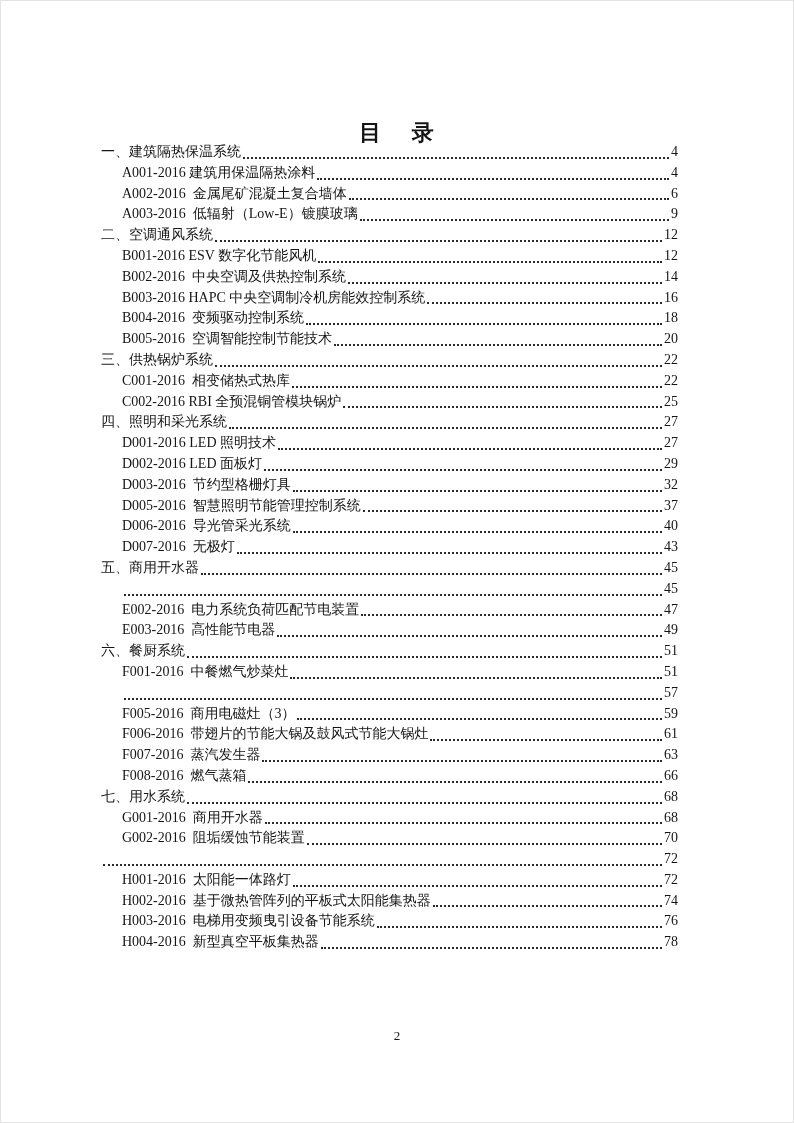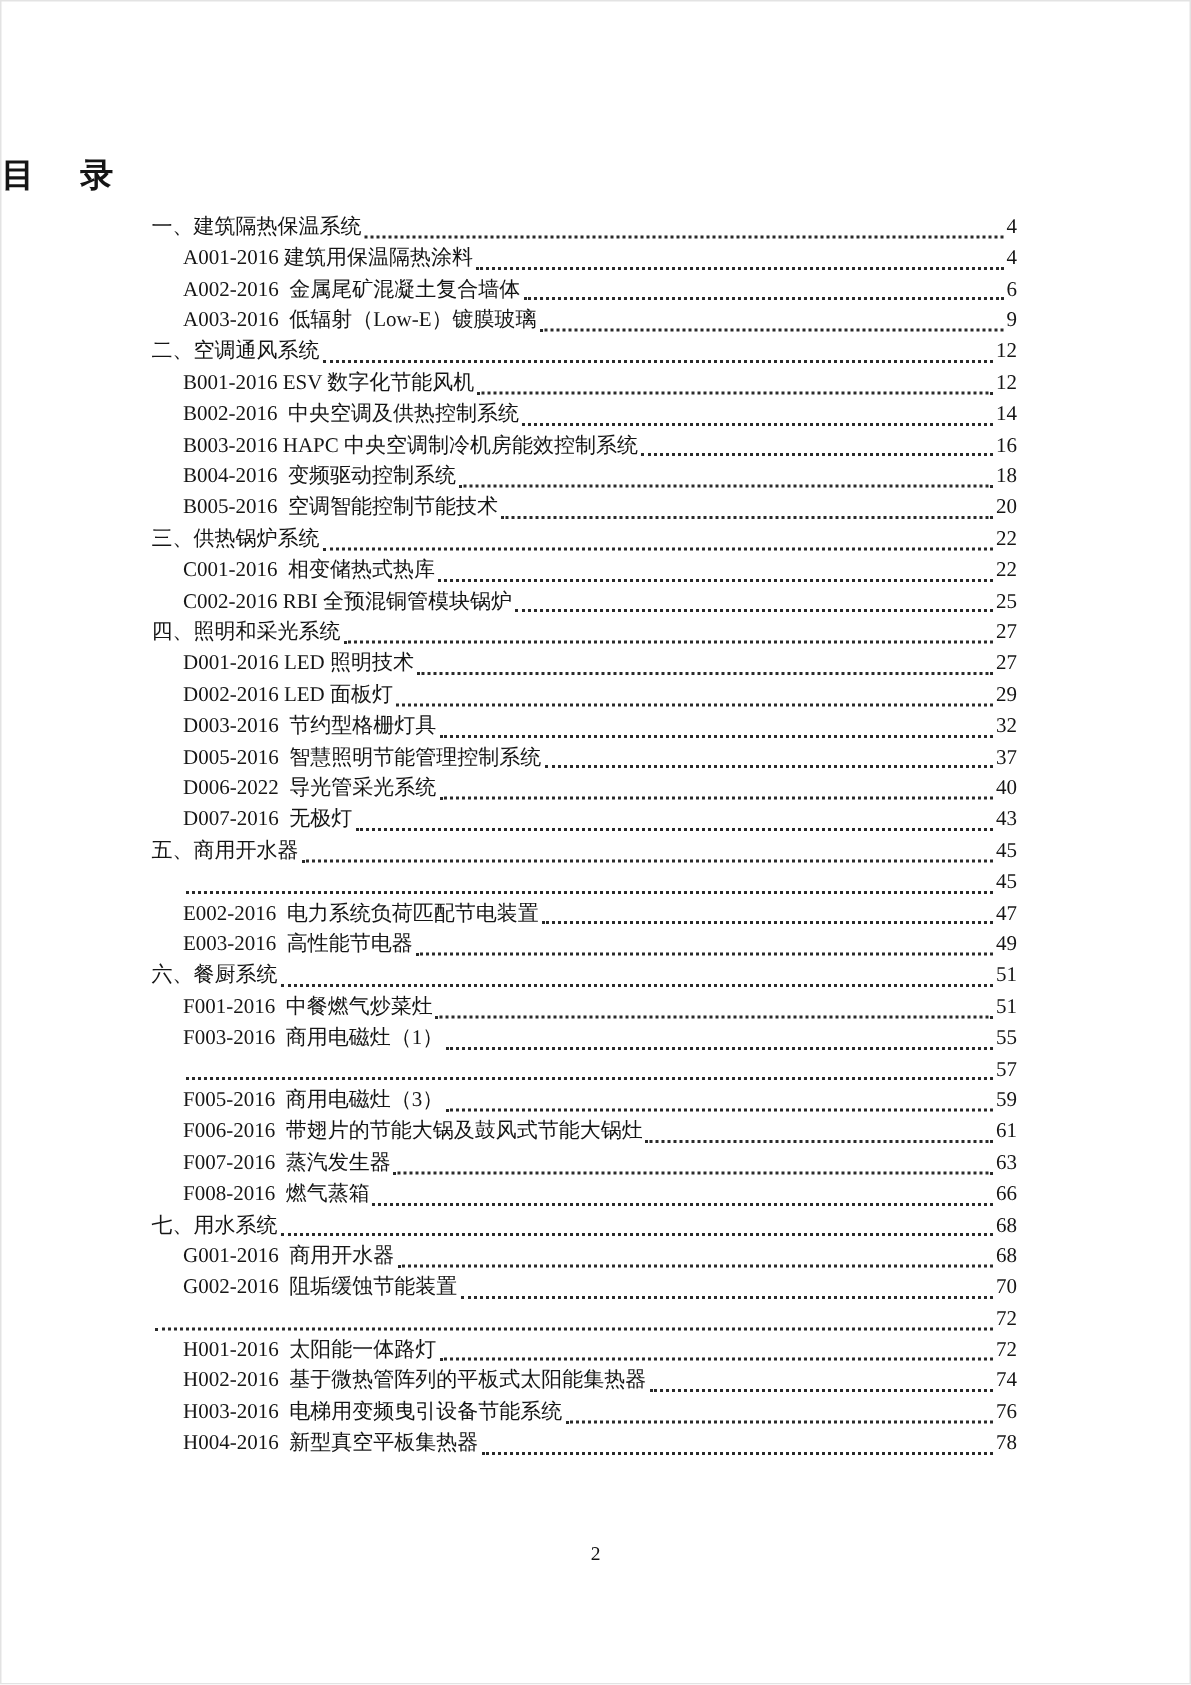--- a/index.html
+++ b/index.html
@@ -12,24 +12,24 @@
     width: 794px;
     height: 1123px;
     background: #ffffff;
     font-family: "Liberation Serif", "DejaVu Serif", serif;
     color: #151515;
     overflow: hidden;
     box-sizing: border-box;
     border: 1px solid #e3e3e3;
   }
   .doc-title {
-    margin: 0;
+    margin: 16px;
     padding-top: 102px;
     line-height: 28px;
-    text-align: left;
+    text-align: center;
     font-size: 22px;
     font-weight: bold;
     white-space: pre;
     letter-spacing: 1px;
   }
   .toc {
     position: absolute;
     left: 100px;
     top: 141px;
     width: 577px;
@@ -181,21 +181,21 @@
   </div>
 
 
   <div class="row lvl2">
     <span class="label">D005-2016  智慧照明节能管理控制系统</span>
     <span class="leader"></span>
     <span class="pagenum">37</span>
   </div>
 
   <div class="row lvl2">
-    <span class="label">D006-2022  导光管采光系统</span>
+    <span class="label">D006-2016  导光管采光系统</span>
     <span class="leader"></span>
     <span class="pagenum">40</span>
   </div>
 
   <div class="row lvl2">
     <span class="label">D007-2016  无极灯</span>
     <span class="leader"></span>
     <span class="pagenum">43</span>
   </div>
 
@@ -228,25 +228,20 @@
     <span class="pagenum">51</span>
   </div>
 
   <div class="row lvl2">
     <span class="label">F001-2016  中餐燃气炒菜灶</span>
     <span class="leader"></span>
     <span class="pagenum">51</span>
   </div>
 
 
-  <div class="row lvl2">
-    <span class="label">F003-2016  商用电磁灶（1）</span>
-    <span class="leader"></span>
-    <span class="pagenum">55</span>
-  </div>
 
   <div class="row lvl2">
     <span class="leader"></span>
     <span class="pagenum">57</span>
   </div>
 
   <div class="row lvl2">
     <span class="label">F005-2016  商用电磁灶（3）</span>
     <span class="leader"></span>
     <span class="pagenum">59</span>

